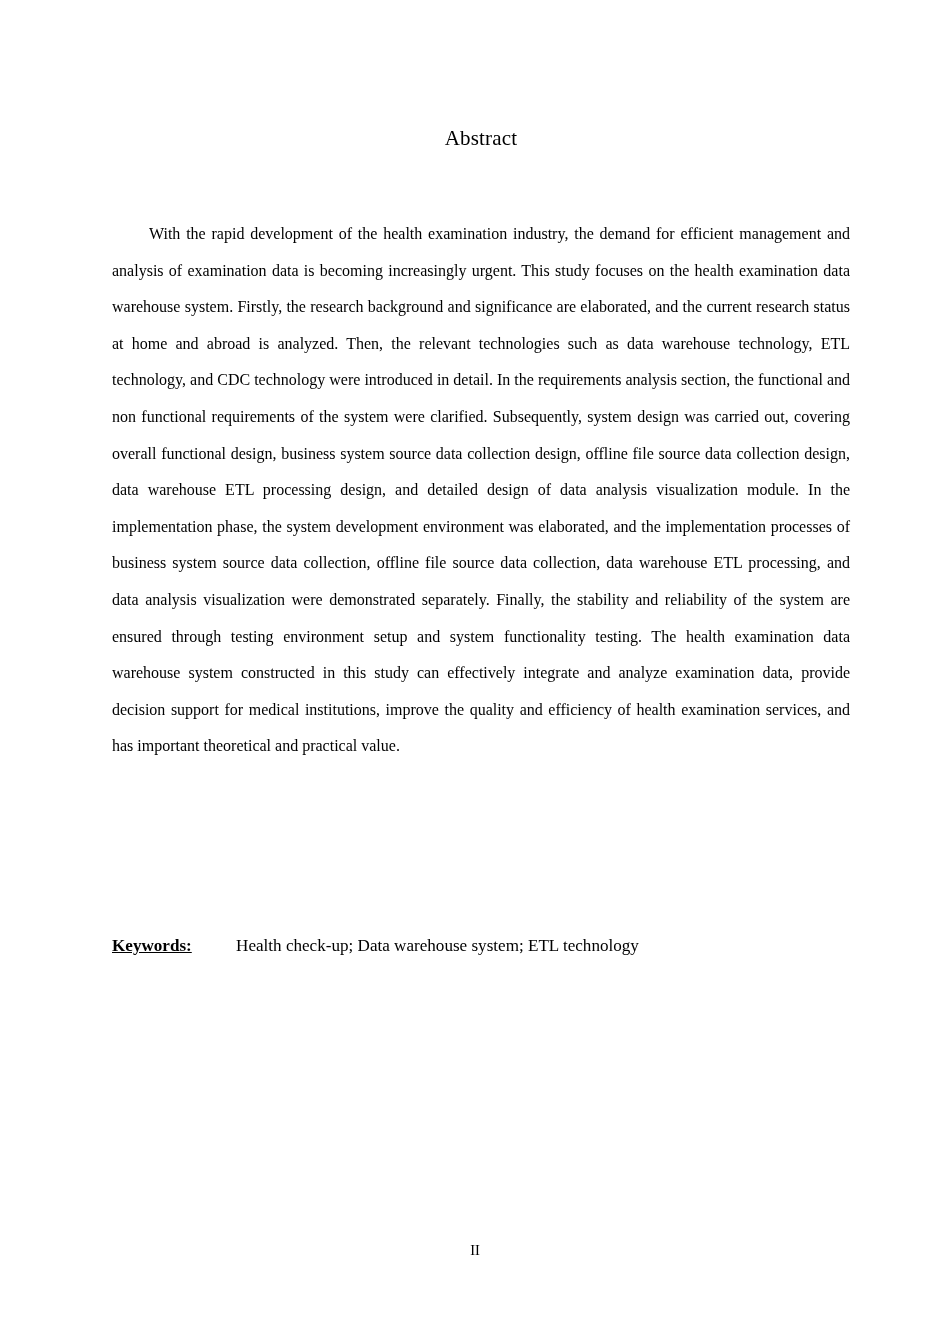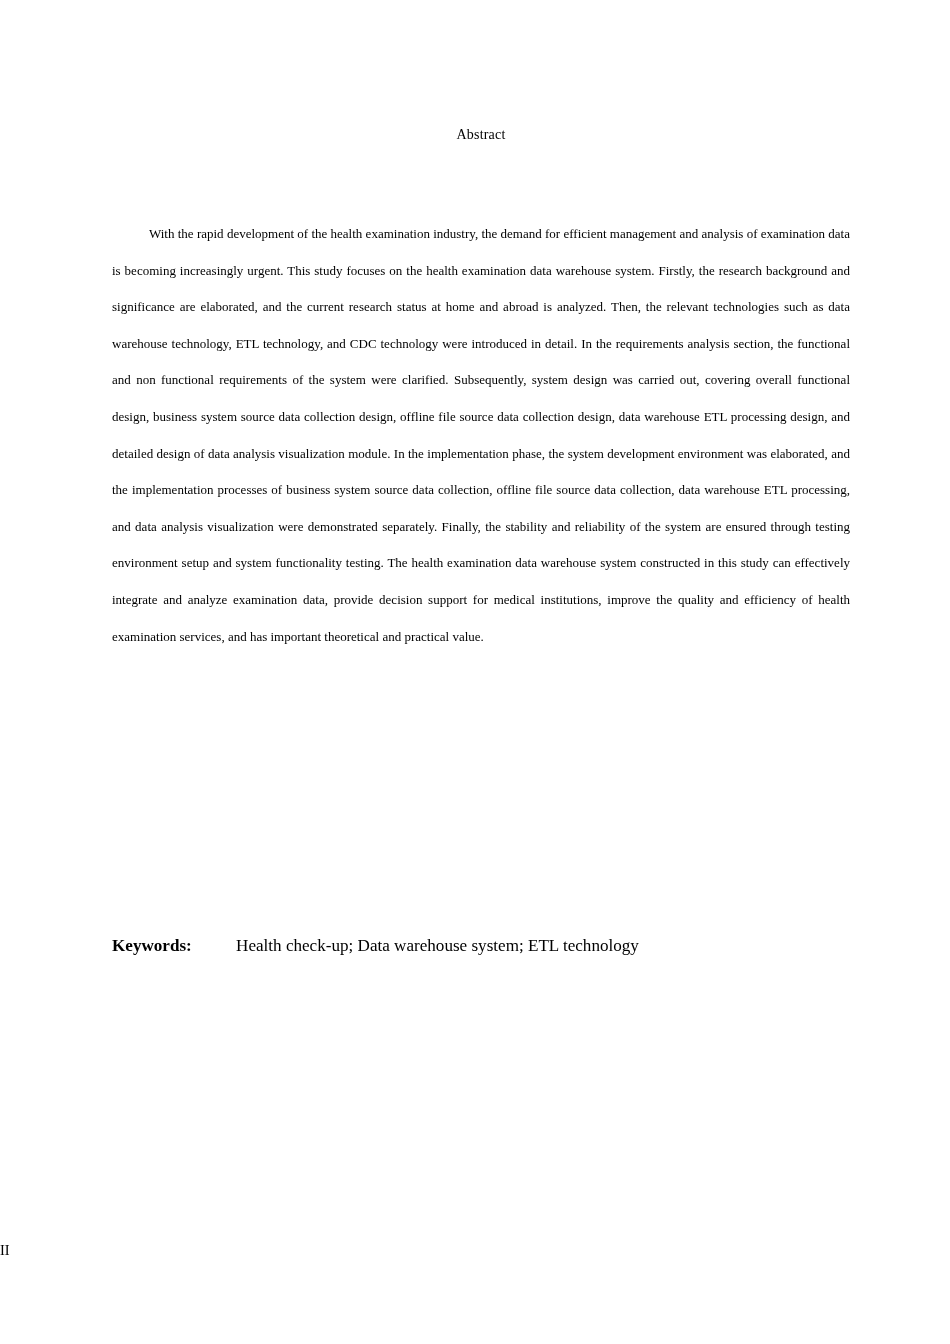--- a/index.html
+++ b/index.html
@@ -23,66 +23,67 @@
   .content {
     position: absolute;
     left: 112px;
     top: 0;
     width: 738px;
   }
   .doc-title {
     margin: 0;
     padding: 0;
     text-align: center;
-    font-size: 14px;
+    font-size: 21px;
     font-weight: normal;
     line-height: 1;
     position: absolute;
     left: 0;
     top: 128px;
     width: 738px;
     letter-spacing: 0.2px;
   }
   .abstract-body {
     position: absolute;
     left: 0;
     top: 216px;
     width: 738px;
     margin: 0;
-    font-size: 13px;
+    font-size: 16px;
     line-height: 36.6px;
     text-align: justify;
     text-justify: inter-word;
     text-indent: 37px;
     hyphens: none;
     -webkit-hyphens: none;
   }
   .keywords-line {
     position: absolute;
     left: 0;
     top: 928px;
     width: 738px;
     margin: 0;
     font-size: 17.1px;
     line-height: 36.6px;
     text-align: left;
   }
   .keywords-label {
     font-weight: bold;
+    text-decoration: underline;
   }
   .keywords-value {
     font-weight: normal;
     margin-left: 40px;
   }
   .page-footer {
     position: absolute;
     left: 0;
     top: 1243px;
     width: 950px;
-    text-align: left;
+    text-align: center;
     font-size: 14.5px;
     line-height: 1;
   }
 </style>
 </head>
 <body>
 
 <div class="page">
 
   <div class="content">

